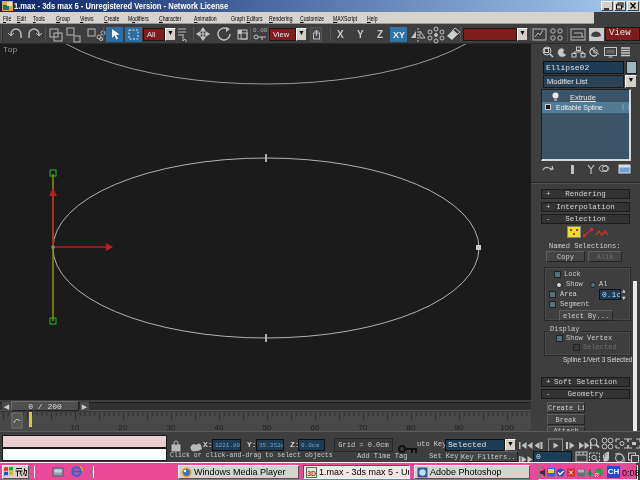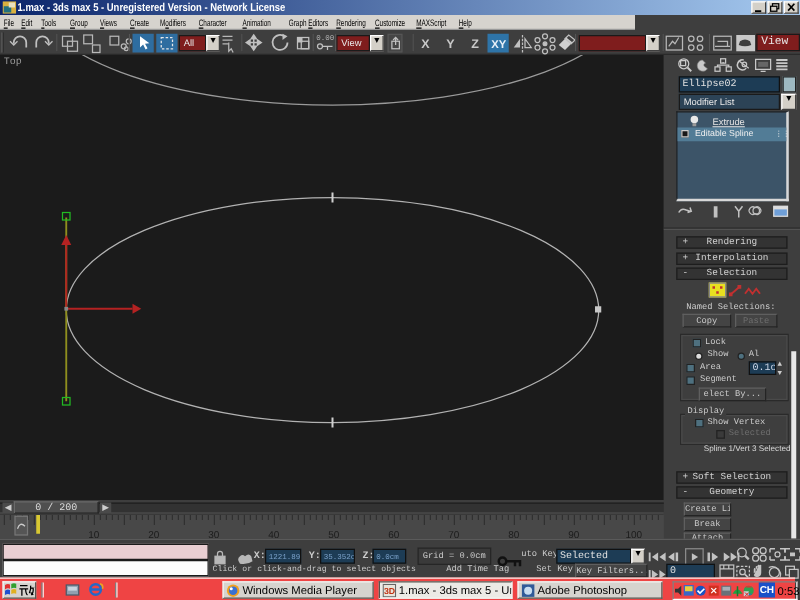--- a/index.html
+++ b/index.html
@@ -3,21 +3,21 @@
 <style>
 *{margin:0;padding:0;box-sizing:border-box;}
 html,body{width:640px;height:480px;overflow:hidden;background:#3e3e3e;font-family:"Liberation Sans",sans-serif;}
 .abs{position:absolute;}
 #root{position:absolute;left:0;top:0;width:640px;height:480px;}
 
 #title{left:0;top:0;width:640px;height:12px;background:linear-gradient(to right,#0a246a,#a6caf0);}
 #title .txt{left:14px;top:1px;font-size:9px;font-weight:bold;color:#fff;transform:scaleX(0.84);transform-origin:0 0;white-space:nowrap;}
 .wbtn{top:1px;width:12px;height:10px;background:#d4d0c8;border:1px solid;border-color:#fff #404040 #404040 #fff;font-size:8px;line-height:8px;text-align:center;color:#000;}
 
-#menu{left:0;top:12px;width:508px;height:12px;background:#d6d3ce;border-bottom:1px solid #9a9a9a;}
+#menu{left:0;top:12px;width:594px;height:12px;background:#d6d3ce;border-bottom:1px solid #9a9a9a;}
 .mi{position:absolute;top:1.5px;font-size:7.5px;color:#000;white-space:nowrap;transform:scaleX(0.68);transform-origin:0 0;}
 
 #tbar{left:0;top:24px;width:640px;height:20px;background:#3e3e3e;border-bottom:1px solid #2a2a2a;}
 .tsep{position:absolute;top:3px;width:1px;height:14px;background:#2c2c2c;border-right:1px solid #555;}
 .ddfield{position:absolute;background:#7f1d1d;border:1px solid #1a1a1a;color:#e8e8e8;font-size:9px;font-family:"Liberation Mono",monospace;line-height:11px;padding-left:3px;}
 .ddbtn{position:absolute;background:#d4d0c8;border:1px solid;border-color:#fff #404040 #404040 #fff;color:#000;font-size:7px;text-align:center;}
 
 #vp{left:0;top:44px;width:531px;height:356px;background:#1b1b1b;}
 #vplabel{left:3px;top:1px;font-size:8px;color:#9a9a9a;font-family:"Liberation Mono",monospace;}
 
@@ -29,21 +29,21 @@
 .ptext{position:absolute;color:#ccc;font-size:7px;font-family:"Liberation Mono",monospace;white-space:nowrap;}
 .gbox{position:absolute;border:1px solid #2a2a2a;outline:1px solid #4a4a4a;outline-offset:-2px;}
 
 #tslider{left:0;top:400px;width:531px;height:12px;background:#3e3e3e;}
 #ruler{left:0;top:411px;width:531px;height:20px;background:#484848;}
 #sbar{left:0;top:431px;width:640px;height:31px;background:#3e3e3e;}
 .navfield{position:absolute;background:#1d3c55;border:1px solid #111;color:#7aa0c8;font-size:8px;font-family:"Liberation Mono",monospace;line-height:10px;padding-left:2px;white-space:nowrap;overflow:hidden;}
 .sbtn{position:absolute;background:#444;border:1px solid;border-color:#5f5f5f #242424 #242424 #5f5f5f;color:#ccc;font-size:8px;font-family:"Liberation Mono",monospace;text-align:center;white-space:nowrap;overflow:hidden;}
 .stext{position:absolute;color:#ccc;font-size:8px;font-family:"Liberation Mono",monospace;white-space:nowrap;}
 
-#task{left:0;top:462px;width:636px;height:18px;background:#ef4444;border-top:1px solid #f4f3f1;}
+#task{left:0;top:462px;width:636px;height:18px;background:#ec4899;border-top:1px solid #f4f3f1;}
 .tkbtn{position:absolute;top:2px;height:14px;background:#d6d3ce;border:1px solid;border-color:#f4f3f1 #58544e #58544e #f4f3f1;font-size:9px;color:#000;display:flex;align-items:center;white-space:nowrap;overflow:hidden;}
 .tkbtn svg{flex-shrink:0;}
 </style></head>
 <body>
 <div id="root">
 
   <div id="title" class="abs">
     <svg class="abs" style="left:2px;top:1px;" width="11" height="10">
         <rect width="11" height="10" fill="#d8b040"></rect>
         <rect x="1" y="4" width="6" height="5" fill="#207080"></rect>
@@ -268,21 +268,21 @@
       <span style="position:absolute;left:5px;top:6px;width:2px;height:2px;background:#c03030;"></span>
     </div>
     <svg width="30" height="12" style="position:absolute;left:52px;top:183px;">
       <path d="M1 9 l7-6" stroke="#c03030" stroke-width="1.5" fill="none"></path>
         <rect x="0" y="7" width="3" height="3" fill="#c03030"></rect>
         <rect x="7" y="1" width="3" height="3" fill="#c03030"></rect>
       <path d="M13 8 l3-4 l3 4 l3-4 l3 4" stroke="#c03030" stroke-width="1.5" fill="none"></path>
     </svg>
     <div class="ptext" style="left:18px;top:198px;">Named Selections:</div>
     <div class="pbtn" style="left:15px;top:207px;width:39px;height:11px;line-height:10px;">Copy</div>
-    <div class="pbtn" style="left:57px;top:207px;width:34px;height:11px;line-height:10px;color:#6e6e6e;">Paste</div>
+    <div class="pbtn" style="left:57px;top:207px;width:34px;height:11px;line-height:10px;color:#6e6e6e;">Alik</div>
     <div class="gbox" style="left:13px;top:223px;width:87px;height:54px;"></div>
     <div class="chk" style="left:23px;top:227px;"></div>
     <div class="ptext" style="left:33px;top:226px;">Lock</div>
     <div style="position:absolute;left:25px;top:238px;width:6px;height:6px;border-radius:50%;background:#ddd;border:1px solid #222;"></div>
     <div class="ptext" style="left:35px;top:236px;">Show</div>
     <div style="position:absolute;left:59px;top:238px;width:6px;height:6px;border-radius:50%;background:#4e707f;border:1px solid #222;"></div>
     <div class="ptext" style="left:68px;top:236px;">Al</div>
     <div class="chk" style="left:18px;top:247px;"></div>
     <div class="ptext" style="left:29px;top:246px;">Area</div>
     <div class="navfield" style="left:68px;top:245px;width:22px;height:11px;color:#cfd8e8;">0.1c</div>
@@ -472,15 +472,15 @@
         <rect x="38" y="2.5" width="6" height="3" fill="#a8b0b8"></rect>
       <path d="M46 8 q4-7 8 0 z" fill="#20a040"></path>
         <path d="M50 2 v8" stroke="#108030" stroke-width="1.2"></path>
       <circle cx="59" cy="5.5" r="4" fill="#30a050"></circle>
         <path d="M56.2 3 a4 4 0 0 1 5.6 0z" fill="#e03030"></path>
         <path d="M56.2 8 a4 4 0 0 0 5.6 0z" fill="#3060d0"></path>
       <rect x="55" y="6" width="4" height="4" fill="#c8ccd0"></rect>
         <path d="M56 10 l3-3 M59 10 l-3-3" stroke="#e02020" stroke-width="0.8"></path>
     </svg>
     <div style="position:absolute;left:607px;top:3px;width:13px;height:12px;background:#1a50c8;color:#fff;font-size:8px;font-weight:bold;text-align:center;line-height:12px;">CH</div>
-    <div style="position:absolute;left:622px;top:5px;font-size:9px;color:#000;">0:53</div>
+    <div style="position:absolute;left:622px;top:5px;font-size:9px;color:#000;">0:08</div>
   </div>
 </div>
 
 </body></html>

